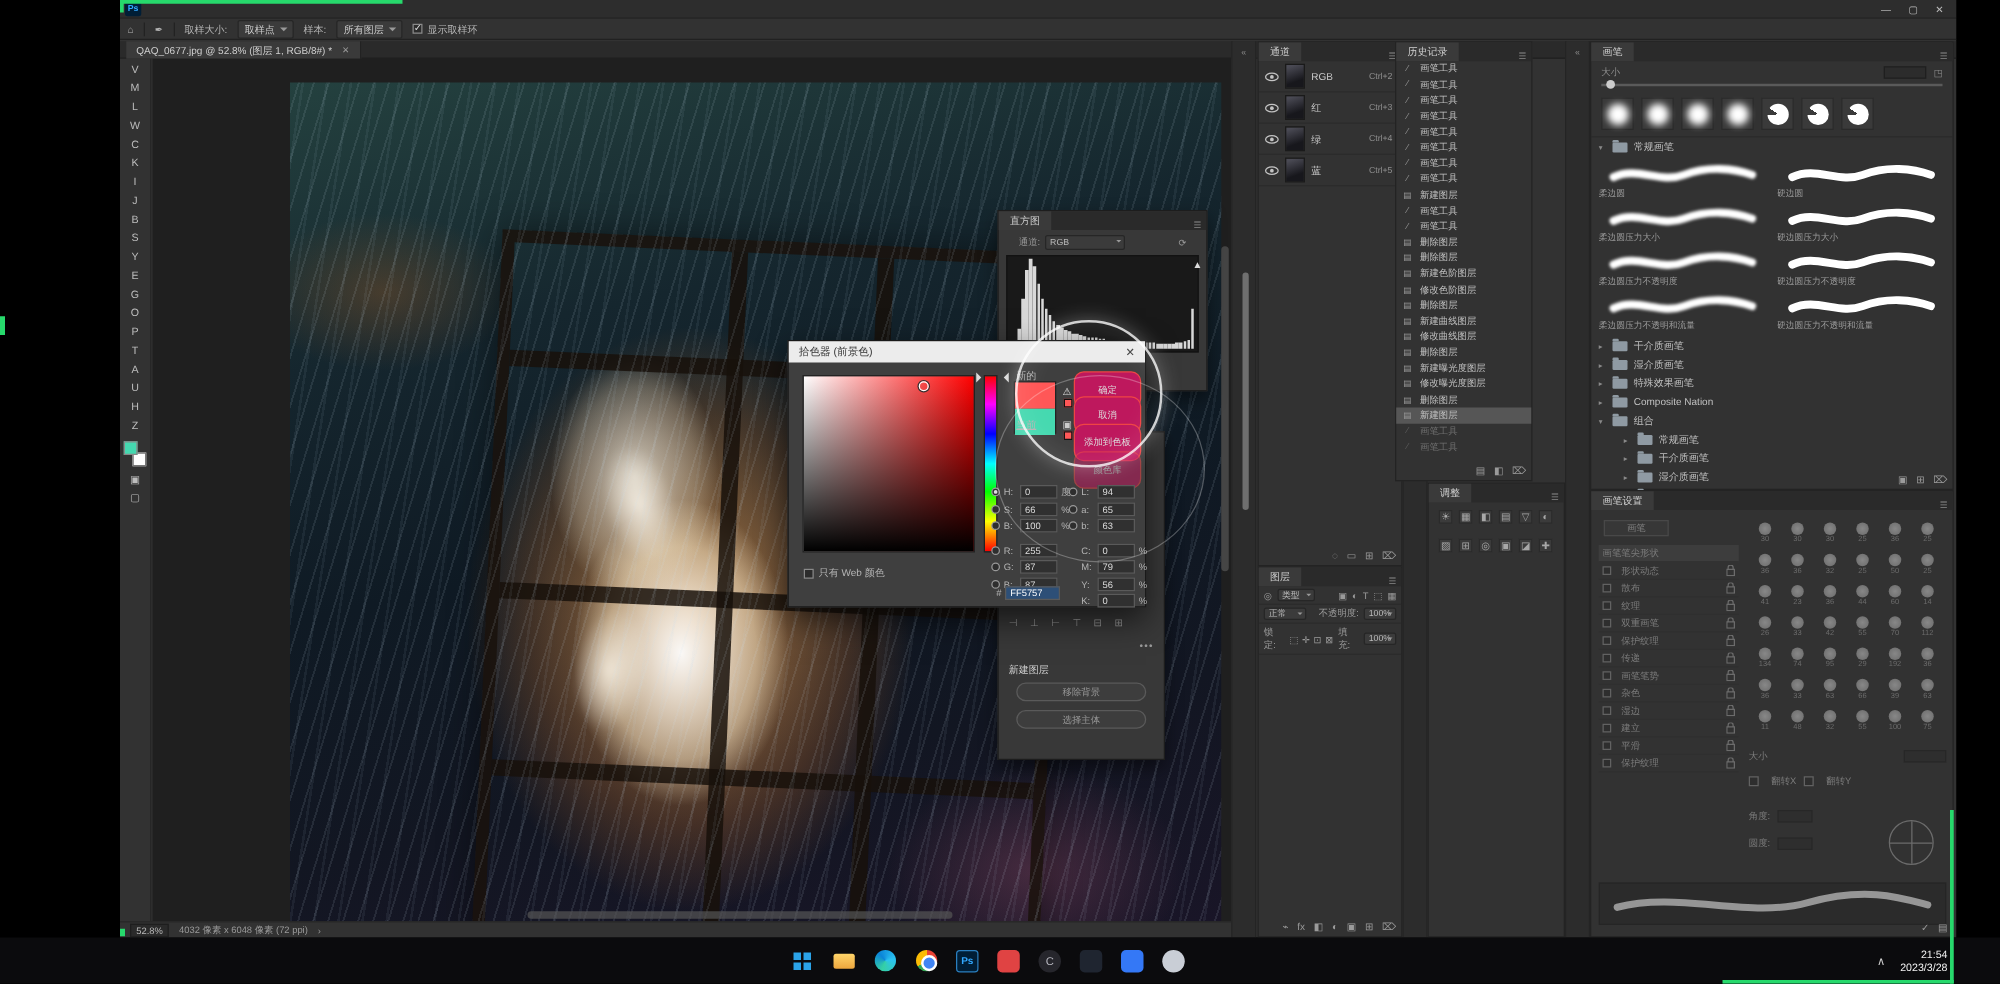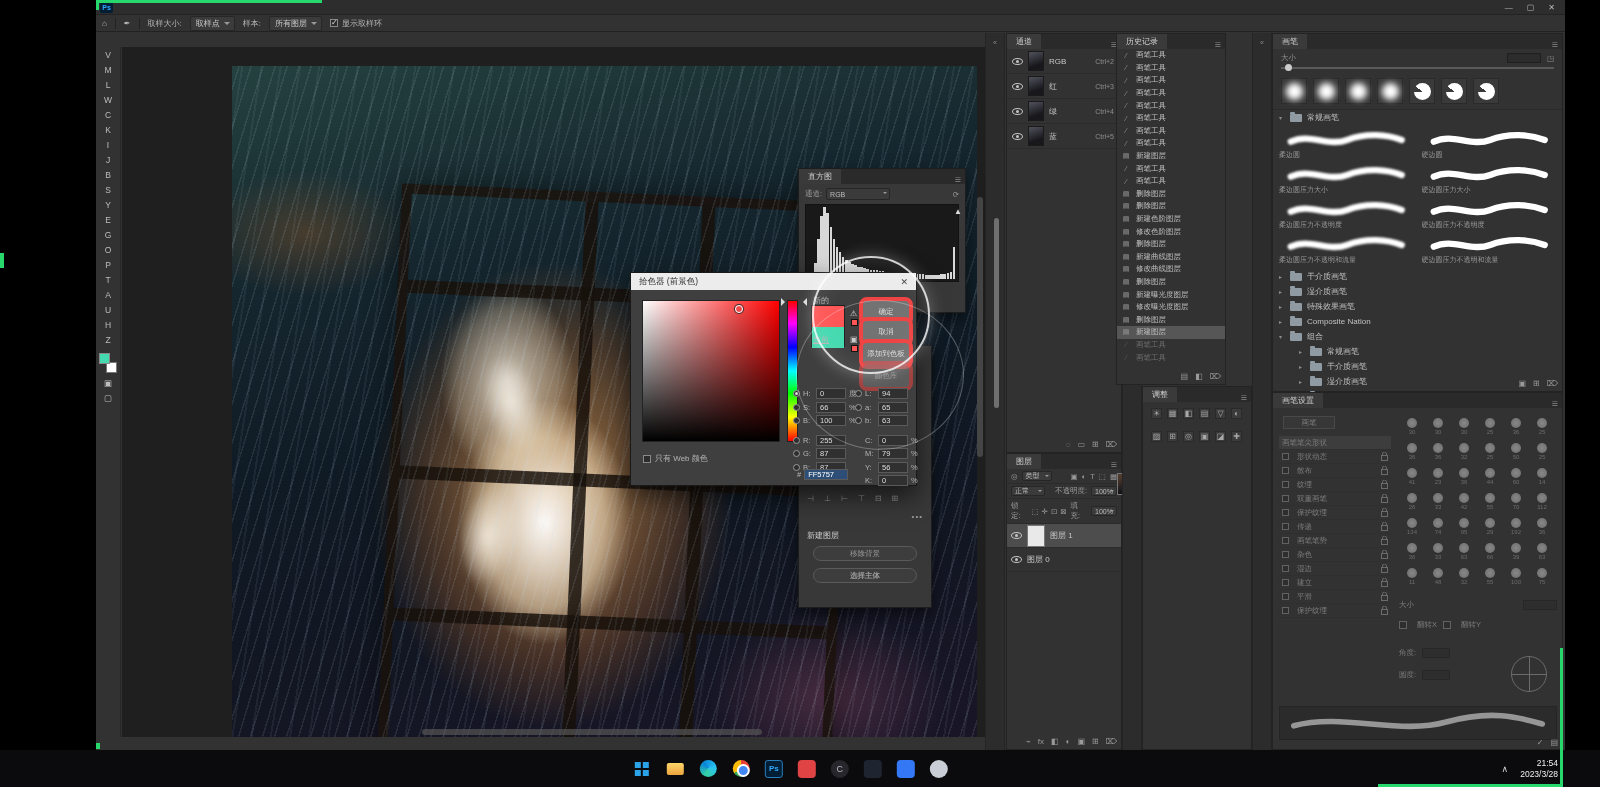--- a/index.html
+++ b/index.html
@@ -49,21 +49,21 @@
   .hand{position:absolute;background:radial-gradient(closest-side,rgba(255,250,240,.75),rgba(255,250,240,0));filter:blur(3px);}
   .vscroll{position:absolute;right:2px;top:150px;width:6px;height:260px;background:#555;border-radius:3px;opacity:.7;}
   .hscroll{position:absolute;left:300px;bottom:2px;width:340px;height:6px;background:#555;border-radius:3px;opacity:.7;}
   .statusbar{position:absolute;left:0;top:737px;width:889px;height:13px;background:#323232;border-top:1px solid #262626;display:flex;align-items:center;gap:8px;font-size:7.5px;color:#9a9a9a;padding-left:8px;}
   .zoombox{background:#2a2a2a;border:1px solid #1e1e1e;padding:0 4px;color:#bbb;}
   
   .histpanel{position:absolute;left:702px;top:168px;width:168px;height:145px;background:#383838;border:1px solid #1d1d1d;box-shadow:0 6px 14px rgba(0,0,0,.5);z-index:5;}
   .ptabstrip{height:15px;background:#2a2a2a;display:flex;align-items:flex-end;}
   .ptab{background:#3a3a3a;color:#d0d0d0;font-size:8px;padding:2px 9px;}
   .pmenu{margin-left:auto;color:#8a8a8a;font-size:7px;padding-right:4px;}
-  .hist-row{display:flex;align-items:center;gap:4px;padding:4px 6px 2px;font-size:7.5px;color:#9a9a9a;}
+  .hist-row{display:flex;align-items:center;gap:4px;padding:4px 16px 2px;font-size:7.5px;color:#9a9a9a;}
   .histchart{position:relative;margin:2px 6px;height:78px;background:#191919;border:1px solid #121212;display:flex;align-items:flex-end;padding:2px;}
   .hbar{flex:1;background:#d8d8d8;margin-right:.5px;}
   .hist-warn{position:absolute;right:3px;top:2px;color:#ddd;font-size:8px;}
   
   .dialog{position:absolute;left:534px;top:272px;width:287px;height:214px;background:#3f3f3f;border:1px solid #191919;box-shadow:0 10px 24px rgba(0,0,0,.6);z-index:6;font-size:8px;}
   .dlg-title{height:17px;background:#ececec;color:#333;display:flex;align-items:center;padding:0 8px;font-size:8.5px;}
   .dlg-close{margin-left:auto;color:#444;font-size:9px;}
   .satfield{position:absolute;left:11px;top:27px;width:138px;height:142px;border:1px solid #222;
     background:linear-gradient(to top,#000,rgba(0,0,0,0)),linear-gradient(to right,#fff,hsl(0,100%,50%));}
   .satmark{position:absolute;left:92px;top:4px;width:8px;height:8px;border:1px solid #fff;border-radius:50%;box-shadow:0 0 0 1px #333;}
@@ -71,21 +71,21 @@
     background:linear-gradient(180deg,#f00,#f0f 16%,#00f 33%,#0ff 50%,#0f0 66%,#ff0 83%,#f00);}
   .huemark-l{position:absolute;left:150px;top:25px;border:4px solid transparent;border-left-color:#ddd;}
   .huemark-r{position:absolute;left:168px;top:25px;border:4px solid transparent;border-right-color:#ddd;}
   .swblock{position:absolute;left:180px;top:32px;width:34px;height:42px;border:1px solid #222;}
   .sw-new{height:21px;}
   .sw-cur{height:21px;}
   .dlg-lab{position:absolute;color:#b5b5b5;}
   .warnicon{position:absolute;left:219px;top:36px;color:#ddd;font-size:8px;}
   .cubeicon{position:absolute;left:219px;top:62px;color:#ccc;font-size:8px;}
   .miniswatch{position:absolute;left:220px;width:7px;height:7px;border:1px solid #111;}
-  .dlg-btn{position:absolute;left:228px;width:54px;height:30px;border:4px solid #ef4444;border-radius:8px;background:#737373;color:#ddd;display:flex;align-items:center;justify-content:center;font-size:7.5px;}
+  .dlg-btn{position:absolute;left:228px;width:54px;height:30px;border:1px solid #ef4444;border-radius:8px;background:#be185d;color:#ddd;display:flex;align-items:center;justify-content:center;font-size:7.5px;}
   .dlg-btn.dim{opacity:.55;}
   .fieldrow{position:absolute;display:flex;align-items:center;gap:3px;color:#b5b5b5;font-size:7.5px;}
   .radio{width:7px;height:7px;border:1px solid #999;border-radius:50%;position:relative;background:#2e2e2e;}
   .radio.on::after{content:"";position:absolute;left:1px;top:1px;width:3px;height:3px;background:#ddd;border-radius:50%;}
   .fbox{width:30px;height:11px;background:#303030;border:1px solid #5a5a5a;color:#ddd;display:flex;align-items:center;padding-left:3px;}
   .fbox.sel{background:#2d4f77;color:#fff;}
   .dlg-check{position:absolute;left:12px;top:180px;display:flex;align-items:center;color:#b5b5b5;}
   
   .propspanel{position:absolute;left:702px;top:345px;width:134px;height:263px;background:#383838;border:1px solid #1d1d1d;box-shadow:0 6px 14px rgba(0,0,0,.5);z-index:4;}
   .alignrow{position:absolute;left:8px;top:148px;width:118px;display:flex;gap:10px;color:#9a9a9a;font-size:8px;}
@@ -210,20 +210,26 @@
       <span class="ob-sep"></span>
       <span>✒</span>
       <span class="ob-sep"></span>
       <span>取样大小:</span>
       <span class="ob-dd"><span>取样点</span></span>
       <span>样本:</span>
       <span class="ob-dd"><span>所有图层</span></span>
       <span><span class="cbx checked"></span><span>显示取样环</span></span>
     </div>
 
+    <div class="tabbar">
+      <div class="doctab">
+        <span>QAQ_0677.jpg @ 52.8% (图层 1, RGB/8#) *</span>
+        <span class="tabclose">✕</span>
+      </div>
+    </div>
 
     <div class="toolbar">
       <div class="toolcol">
 
       <span class="tool">V</span>
           <span class="tool">M</span>
           <span class="tool">L</span>
           <span class="tool">W</span>
           <span class="tool">C</span>
           <span class="tool">K</span>
@@ -264,20 +270,25 @@
         </div>
         <div class="hand" style="left:252px;top:290px;width:55px;height:95px;transform:rotate(-15deg);"></div>
         <div class="hand" style="left:226px;top:420px;width:60px;height:100px;transform:rotate(10deg);"></div>
         <div class="rain"></div>
         <div class="rain2"></div>
       </div>
       <div class="vscroll"></div>
       <div class="hscroll"></div>
     </div>
 
+    <div class="statusbar">
+      <span class="zoombox">52.8%</span>
+      <span>4032 像素 x 6048 像素 (72 ppi)</span>
+      <span>›</span>
+    </div>
 
     <div class="histpanel">
       <div class="ptabstrip">
           <span class="ptab">直方图</span>
           <span class="pmenu">☰</span>
         </div>
       <div class="hist-row">
         <span>通道:</span>
         <span class="mini-dd" style="width:64px;height:12px;">
             <span>RGB</span>
@@ -348,21 +359,21 @@
       <span>⊣</span>
           <span>⊥</span>
           <span>⊢</span>
           <span>⊤</span>
           <span>⊟</span>
           <span>⊞</span>
         </div>
       <div class="dots">•••</div>
       <div class="qa-head">新建图层</div>
       <div class="qa-btn" style="top:200px;">移除背景</div>
-      <div class="qa-btn" style="top:222px;font-weight:bold;">选择主体</div>
+      <div class="qa-btn" style="top:222px;">选择主体</div>
     </div>
 
     <div class="dialog">
       <div class="dlg-title">
         <span>拾色器 (前景色)</span>
         <span class="dlg-close">✕</span>
       </div>
       <div class="satfield">
         <div class="satmark"></div>
       </div>
@@ -562,34 +573,20 @@
             <span>⬚</span>
             <span>✛</span>
             <span>⊡</span>
             <span>⊠</span>
           </span>
         <span style="margin-left:auto;">填充:</span>
         <span class="mini-dd" style="width:26px;">
             <span>100%</span>
           </span>
       </div>
-      <div>
-
-          <div class="lrow selected">
-            <span class="eye"></span>
-            <span class="lthumb white"></span>
-            <span>图层 1</span>
-          </div>
-
-          <div class="lrow normal">
-            <span class="eye"></span>
-            <span class="lthumb photo"></span>
-            <span>图层 0</span>
-          </div>
-        </div>
       <div class="pfooter" style="bottom:3px;">
 
       <span>⌁</span>
           <span>fx</span>
           <span>◧</span>
           <span>◐</span>
           <span>▣</span>
           <span>⊞</span>
           <span>⌦</span>
         </div>

